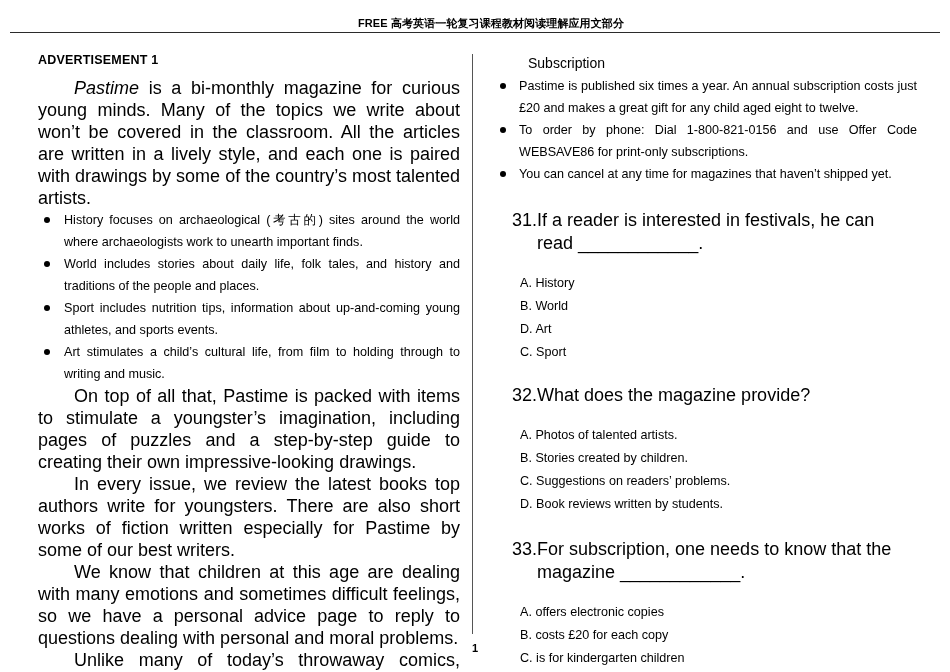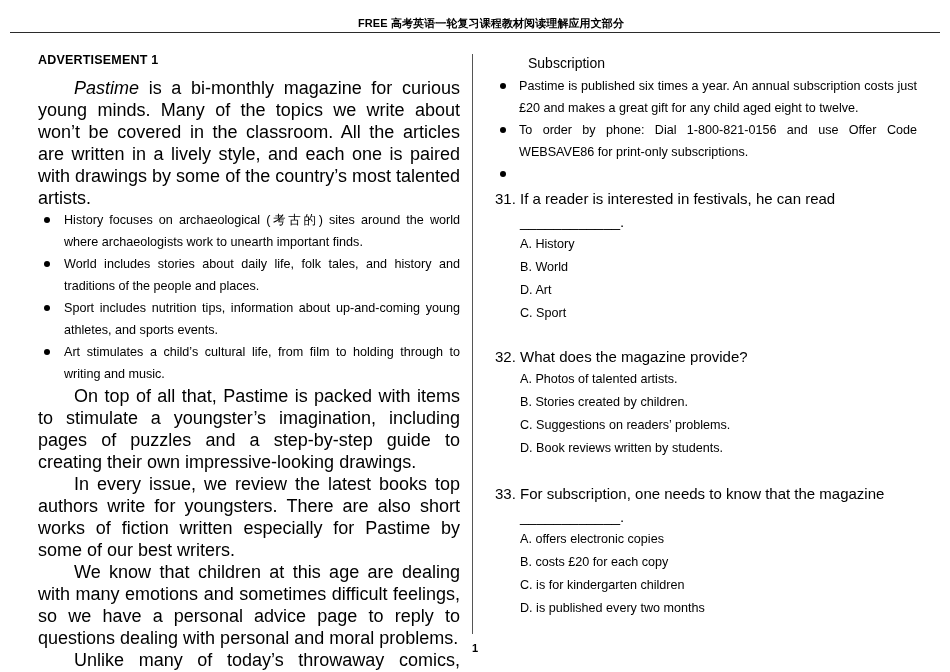--- a/index.html
+++ b/index.html
@@ -111,24 +111,24 @@
     font-size: 14px;
     line-height: 22px;
     margin: 0 0 1px 0;
     padding-left: 33px;
   }
 
   
   .question-block { margin: 0; }
   .q-stem {
     position: relative;
-    font-size: 15px;
+    font-size: 18px;
     line-height: 23px;
     padding-left: 25px;
-    margin: 0;
+    margin: 17px;
   }
   .q-num {
     position: absolute;
     left: 0;
     top: 0;
     width: 22px;
     text-align: left;
   }
   .q-option {
     font-size: 12.6px;
@@ -201,20 +201,21 @@
       <li>
         <span class="bullet-dot"></span>
         <span>Pastime is published six times a year. An annual subscription costs just £20 and makes a great gift for any child aged eight to twelve.</span>
       </li>
       <li>
         <span class="bullet-dot"></span>
         <span>To order by phone: Dial 1-800-821-0156 and use Offer Code WEBSAVE86 for print-only subscriptions.</span>
       </li>
       <li>
         <span class="bullet-dot"></span>
+        <span>You can cancel at any time for magazines that haven’t shipped yet.</span>
       </li>
     </ul>
 
     <div class="question-block" style="margin-top:24px;">
       <p class="q-stem">
         <span class="q-num">31.</span>
         <span>If a reader is interested in festivals, he can read ____________.</span>
       </p>
       <p class="q-option">A. History</p>
       <p class="q-option">B. World</p>

